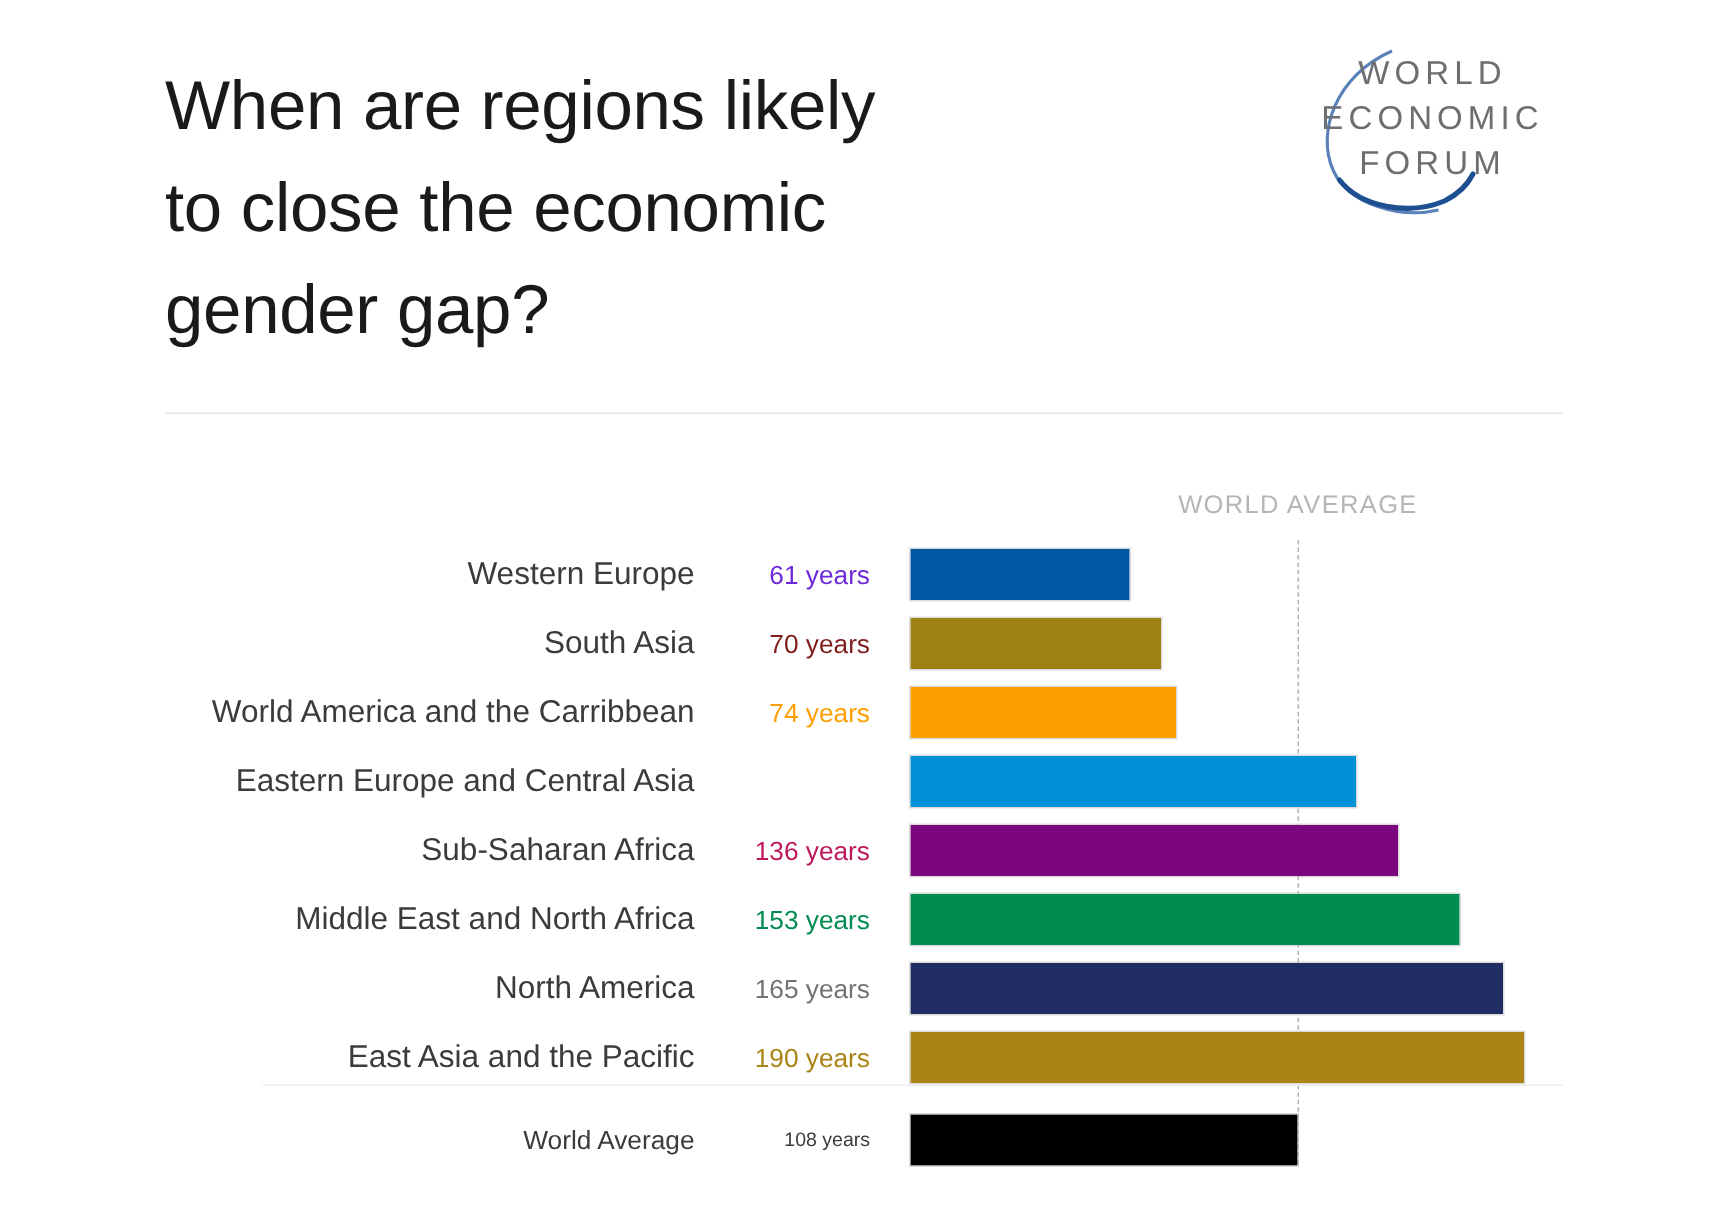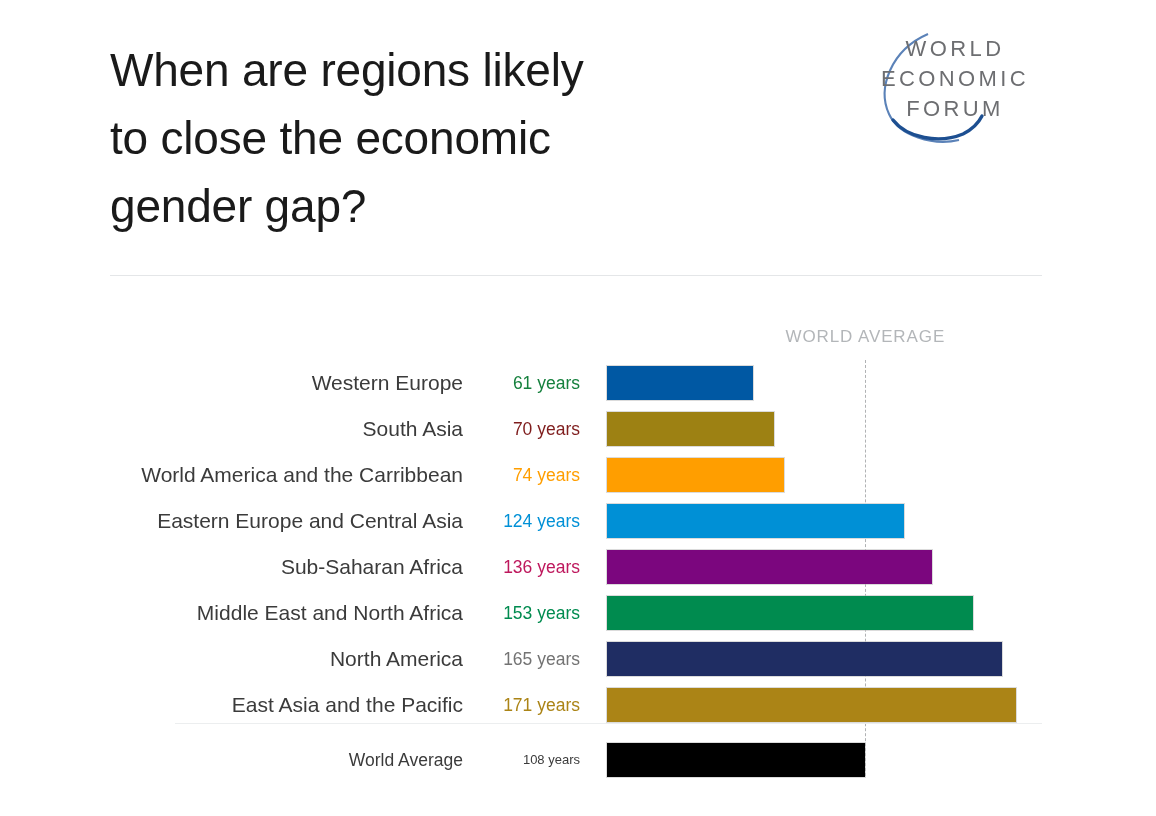--- a/index.html
+++ b/index.html
@@ -190,42 +190,41 @@
   </div>
 
   <div class="hrule-top"></div>
 
   <div id="avg-label" style="left: 665.316px;">WORLD AVERAGE</div>
   <div id="avg-dash" style="left: 865.316px; height: 416px;"></div>
 
   <div id="rows-container">
       <div class="row" style="top: 360px;">
         <div class="rlabel">Western Europe</div>
-        <div class="rvalue" style="color: #15803d;">61 years</div>
+        <div class="rvalue" style="color: #6d28d9;">61 years</div>
         <div class="rbar-wrap" style="width: 145.901px;">
           <div class="rbar" style="background: rgb(0, 88, 163);"></div>
         </div>
       </div>
       <div class="row" style="top: 406px;">
         <div class="rlabel">South Asia</div>
         <div class="rvalue" style="color: #7f1d1d;">70 years</div>
         <div class="rbar-wrap" style="width: 167.427px;">
           <div class="rbar" style="background: rgb(157, 129, 19);"></div>
         </div>
       </div>
       <div class="row" style="top: 452px;">
         <div class="rlabel">World America and the Carribbean</div>
         <div class="rvalue" style="color: rgb(255, 158, 0);">74 years</div>
         <div class="rbar-wrap" style="width: 176.994px;">
           <div class="rbar" style="background: rgb(255, 158, 0);"></div>
         </div>
       </div>
       <div class="row" style="top: 498px;">
         <div class="rlabel">Eastern Europe and Central Asia</div>
-        <div class="rvalue" style="color: rgb(0, 144, 214);">124 years</div>
         <div class="rbar-wrap" style="width: 296.585px;">
           <div class="rbar" style="background: rgb(0, 144, 214);"></div>
         </div>
       </div>
       <div class="row" style="top: 544px;">
         <div class="rlabel">Sub-Saharan Africa</div>
         <div class="rvalue" style="color: #be185d;">136 years</div>
         <div class="rbar-wrap" style="width: 325.287px;">
           <div class="rbar" style="background: rgb(123, 6, 126);"></div>
         </div>
@@ -239,21 +238,21 @@
       </div>
       <div class="row" style="top: 636px;">
         <div class="rlabel">North America</div>
         <div class="rvalue" style="color: #737373;">165 years</div>
         <div class="rbar-wrap" style="width: 394.649px;">
           <div class="rbar" style="background: rgb(31, 45, 99);"></div>
         </div>
       </div>
       <div class="row" style="top: 682px;">
         <div class="rlabel">East Asia and the Pacific</div>
-        <div class="rvalue" style="color: rgb(171, 132, 22);">171 years</div>
+        <div class="rvalue" style="color: rgb(171, 132, 22);">190 years</div>
         <div class="rbar-wrap" style="width: 409px;">
           <div class="rbar" style="background: rgb(171, 132, 22);"></div>
         </div>
       </div>
     </div>
 
   <div class="hrule-avg"></div>
 
   <div id="avg-row">
     <div class="rlabel">World Average</div>

